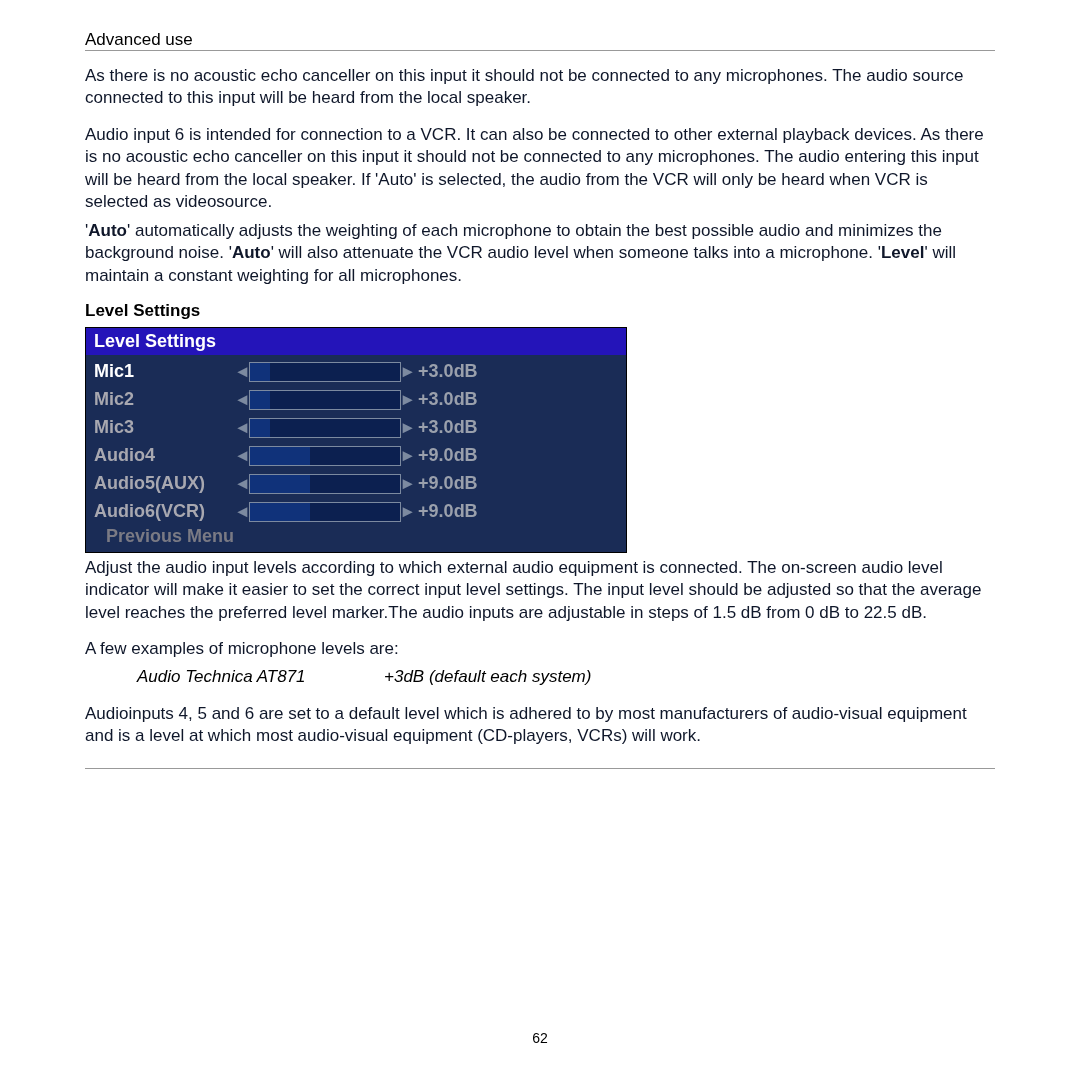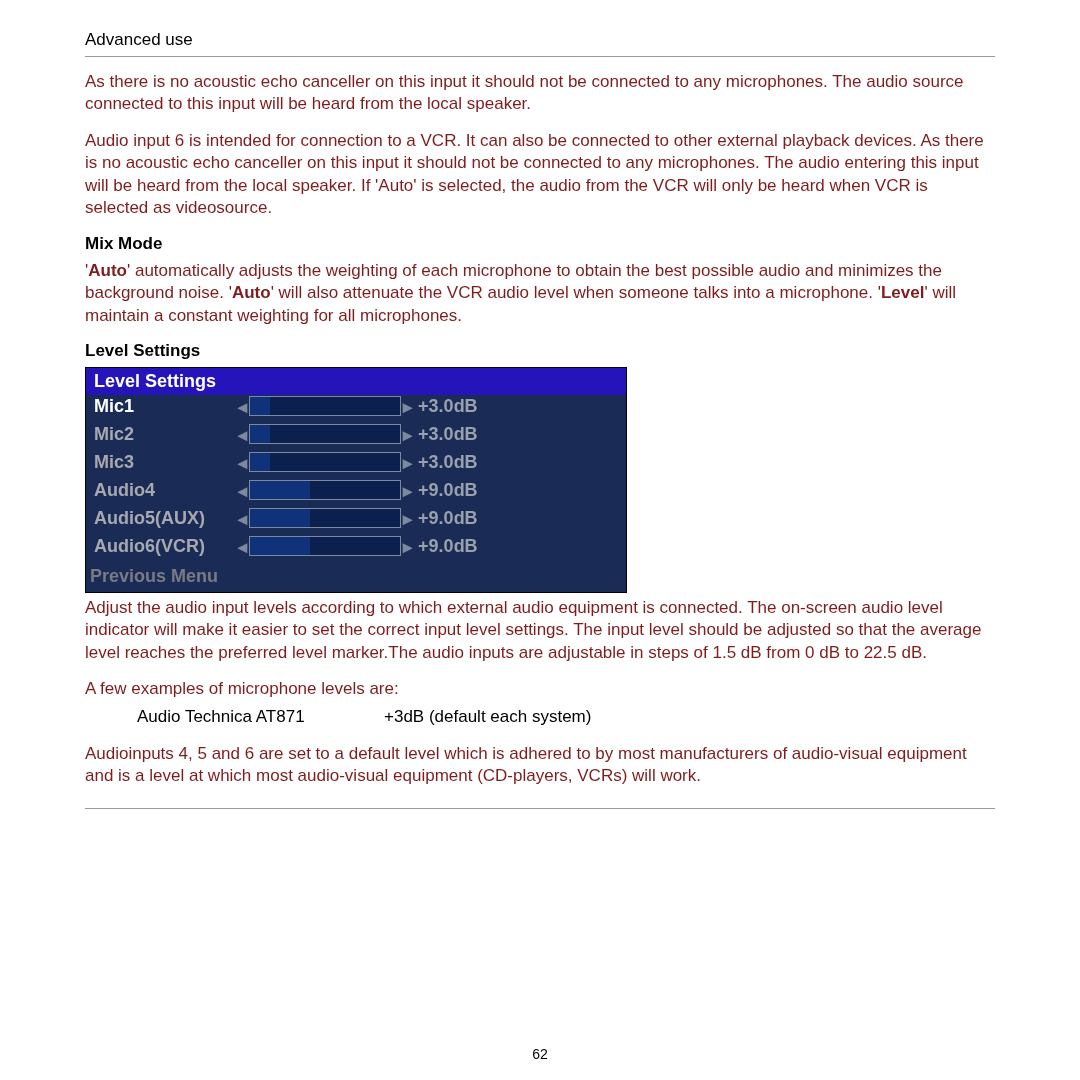--- a/index.html
+++ b/index.html
@@ -11,30 +11,29 @@
     height: 1080px;
     box-sizing: border-box;
   }
   .page {
     padding: 30px 85px 20px 85px;
   }
   .header-row {
     display: flex;
     font-size: 17px;
     color: #000;
-    padding-bottom: 6px;
     border-bottom: 1px solid #999;
   }
   .header-left { width: 240px; }
   .header-right { }
   .para {
     font-size: 17px;
     line-height: 1.32;
     margin: 14px 0 0 0;
-    color: #7f1d1d;
+    color: #0f172a;
   }
   .section-title {
     font-size: 17px;
     font-weight: bold;
     margin: 14px 0 6px 0;
   }
   .panel {
     width: 540px;
     border: 1px solid #000;
     background: #1a2c56;
@@ -43,21 +42,21 @@
   }
   .panel-title {
     background: #2414b9;
     color: #fff;
     font-weight: bold;
     font-size: 18px;
     padding: 3px 8px;
   }
   .panel-row {
     display: flex;
-    align-items: flex-start;
+    align-items: flex-end;
     padding: 1px 8px;
     height: 26px;
   }
   .panel-label {
     color: #a8a8b0;
     font-size: 18px;
     font-weight: bold;
     width: 142px;
   }
   .panel-label.active { color: #fff; }
@@ -82,55 +81,53 @@
   .panel-value {
     color: #9aa0ac;
     font-size: 18px;
     font-weight: bold;
     padding-left: 4px;
   }
   .panel-prev {
     color: #7a7a84;
     font-size: 18px;
     font-weight: bold;
-    padding: 3px 8px 5px 4px;
+    padding: 3px 8px 5px 20px;
   }
   .mic-table {
     margin: 4px 0 0 50px;
     font-size: 17px;
   }
   .mic-table td:first-child { width: 245px; padding: 0; }
-  .mic-table td { padding: 0; }
+  .mic-table td { padding: 0; font-style: italic; }
   .footer {
     position: absolute;
     left: 0; right: 0;
     top: 1030px;
     text-align: center;
     font-size: 14px;
     color: #000;
-    margin-top: 16px;
   }
   .footer-line {
     margin: 0 85px 6px 85px;
     border-top: 1px solid #999;
     height: 0;
   }
 </style>
 </head>
 <body>
 
 <div class="page">
   <div class="header-row">
     <div class="header-left">Advanced use</div>
   </div>
 
   <p class="para">As there is no acoustic echo canceller on this input it should not be connected to any microphones. The audio source connected to this input will be heard from the local speaker.</p>
   <p class="para">Audio input 6 is intended for connection to a VCR. It can also be connected to other external playback devices. As there is no acoustic echo canceller on this input it should not be connected to any microphones. The audio entering this input will be heard from the local speaker. If 'Auto' is selected, the audio from the VCR will only be heard when VCR is selected as videosource.</p>
 
-  <div class="section-title">Mix Mode</div>
   <p class="para" style="margin-top:6px">
     <span>'</span><b>Auto</b><span>' automatically adjusts the weighting of each microphone to obtain the best possible audio and minimizes the background noise. '</span><b>Auto</b><span>' will also attenuate the VCR audio level when someone talks into a microphone. '</span><b>Level</b><span>' will maintain a constant weighting for all microphones.</span>
   </p>
 
   <div class="section-title">Level Settings</div>
 
   <div class="panel">
     <div class="panel-title">Level Settings</div>
     <div id="panel-rows">
         <div class="panel-row">

